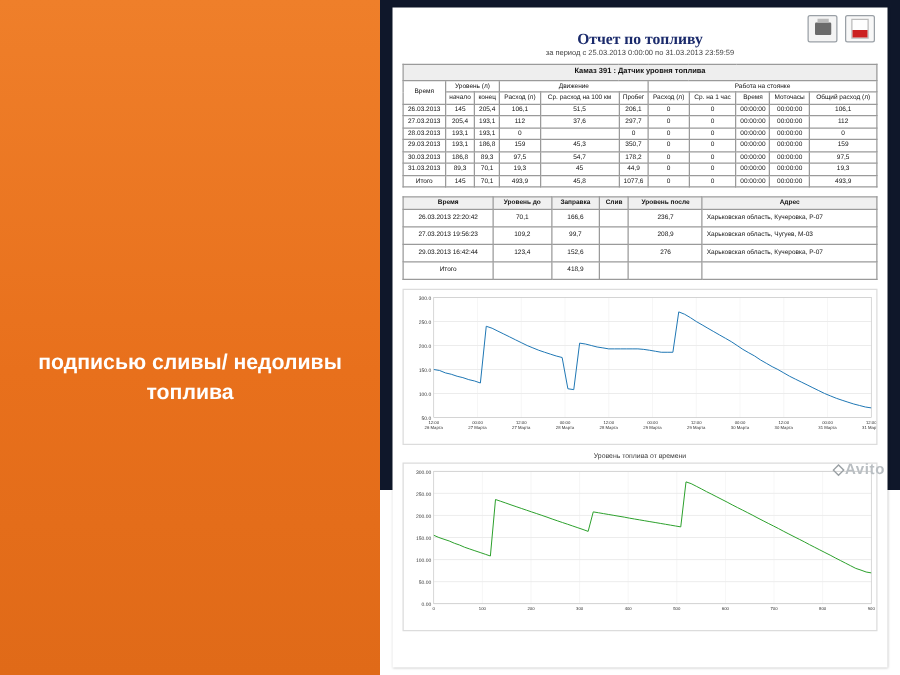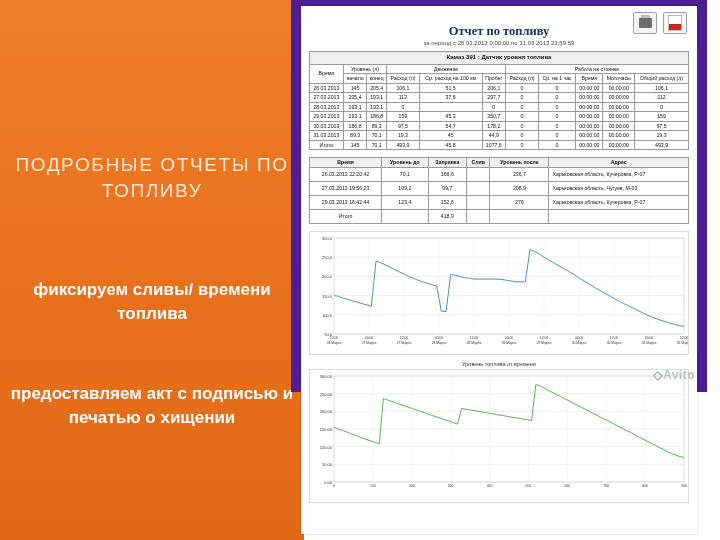--- a/index.html
+++ b/index.html
@@ -11,21 +11,21 @@
         background:linear-gradient(180deg,#ef7f2a 0%,#e8701c 55%,#e06a18 100%);
         color:#fff;box-sizing:border-box;padding:0 14px;}
   .headline{position:absolute;top:152px;left:0;width:304px;text-align:center;
             font-size:19px;line-height:26px;letter-spacing:1.6px;color:#fde9d8;font-weight:400;}
   .sub1{position:absolute;top:278px;left:0;width:304px;text-align:center;
         font-size:17px;line-height:24px;font-weight:bold;color:#ffffff;}
   .sub2{position:absolute;top:382px;left:0;width:304px;text-align:center;
         font-size:17px;line-height:24px;font-weight:bold;color:#ffffff;}
 
   
-  .right{position:absolute;left:291px;top:0;width:416px;height:392px;background:#4c1d95;}
+  .right{position:absolute;left:304px;top:0;width:416px;height:392px;background:#0f172a;}
   .doc{position:absolute;left:10px;top:6px;width:396px;height:528px;background:#fff;
        box-shadow:0 0 2px rgba(0,0,0,.25);box-sizing:border-box;padding:6px 8px;}
 
   .toolbar{position:absolute;right:10px;top:6px;display:flex;gap:6px;}
   .icon-btn{width:22px;height:20px;border:1px solid #9aa0a6;border-radius:2px;background:#f4f4f4;
             display:flex;align-items:center;justify-content:center;font-size:8px;color:#444;}
   .icon-pdf{background:#f8f8f8;}
   .pdf-mark{width:12px;height:14px;background:#fff;border:1px solid #bbb;position:relative;}
   .pdf-mark:after{content:"";position:absolute;left:0;bottom:0;width:12px;height:6px;background:#c22;}
   .print-mark{width:13px;height:10px;background:#6b6b6b;border-radius:1px;position:relative;}
@@ -49,23 +49,21 @@
 
   .wm{position:absolute;right:12px;bottom:10px;font-size:12px;color:#b9bec2;font-weight:bold;letter-spacing:.5px;}
   .wm .a{color:#9aa0a4;}
 </style>
 </head>
 <body>
 
 <div class="stage">
 
   <div class="left">
-    <div class="headline">ПОДРОБНЫЕ ОТЧЕТЫ ПО ТОПЛИВУ</div>
-    <div class="sub1">фиксируем сливы/ времени топлива</div>
-    <div class="sub2">предоставляем акт с подписью и печатью о хищении</div>
+    <div class="sub1">подписью сливы/ недоливы топлива</div>
   </div>
 
   <div class="right">
     <div class="doc">
 
       <div class="toolbar">
         <div class="icon-btn">
             <div class="print-mark"></div>
           </div>
         <div class="icon-btn icon-pdf">

